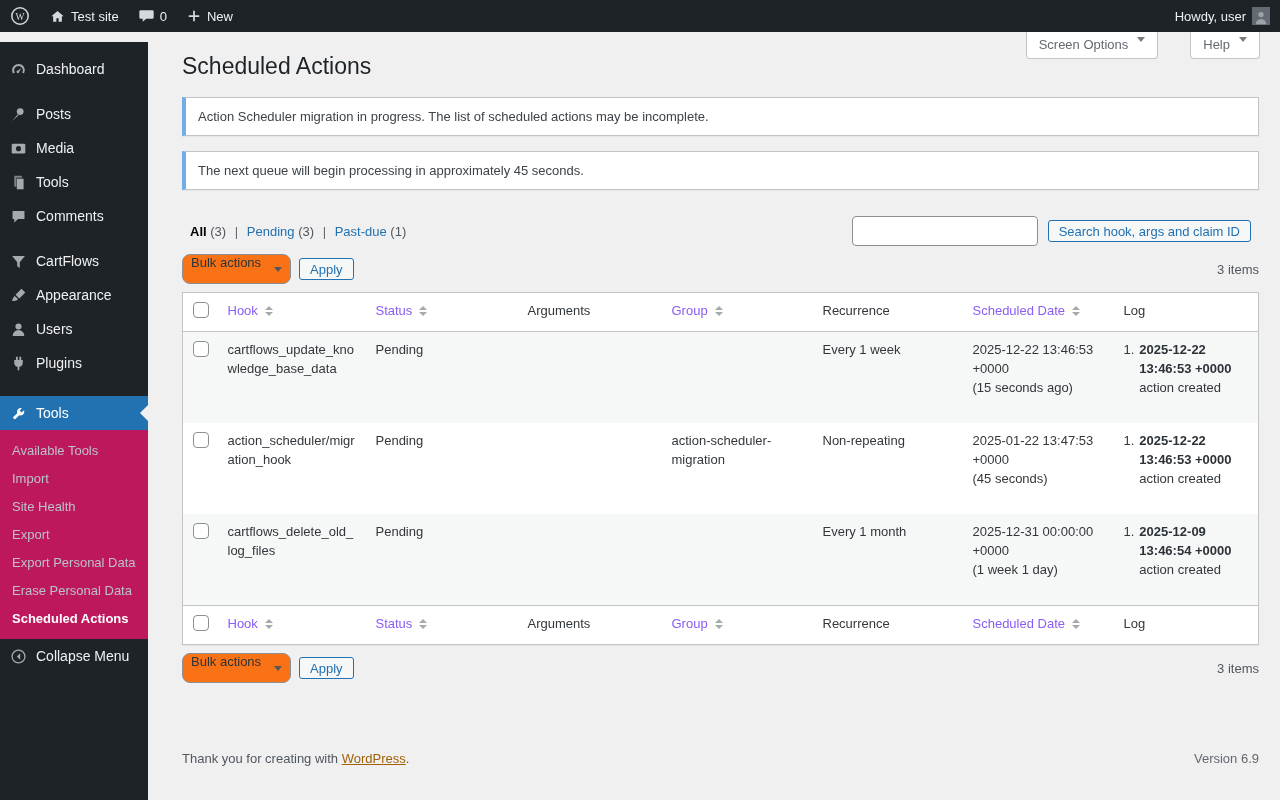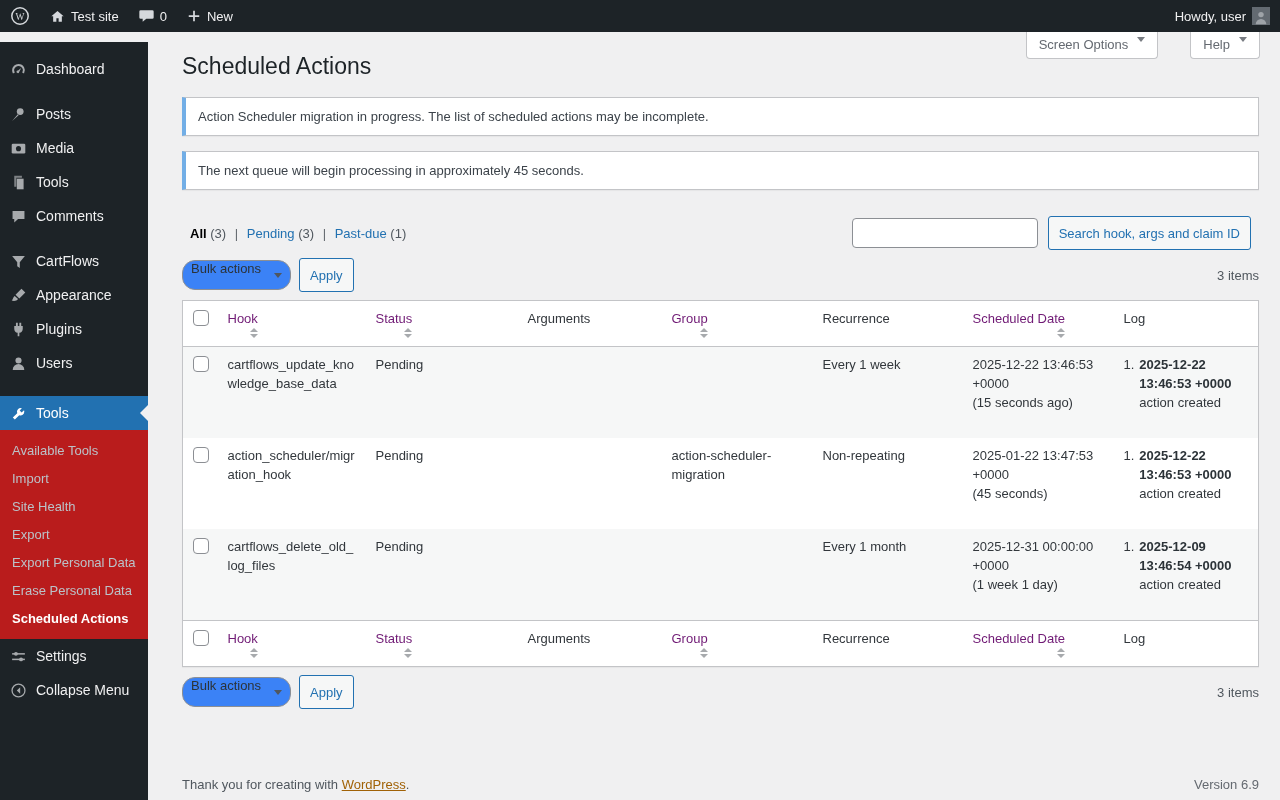--- a/index.html
+++ b/index.html
@@ -20,21 +20,21 @@
   #sidebar { position:fixed; top:42px; left:0; bottom:0; width:148px; background:#1d2327;
     color:#f0f0f1; font-size:14px; padding-top:10px; z-index:40; }
   .menu-item { position:relative; display:flex; align-items:center; gap:8px; padding:7px 8px;
     min-height:34px; cursor:pointer; color:#f0f0f1; }
   .menu-item .micon { width:20px; height:20px; flex:none; display:flex; align-items:center; justify-content:center; color:#a7aaad; }
   .menu-item.active { background:#2271b1; color:#fff;margin-top:16px; }
   .menu-item.active .micon { color:#fff; }
   .menu-item.active::after { content:""; position:absolute; right:0; top:50%; margin-top:-8px;
     border:8px solid transparent; border-right-color:#f0f0f1; }
   .menu-sep { height:11px; }
-  .submenu { background:#b91c1c; padding:7px 0 6px; }
+  .submenu { background:#be185d; padding:7px 0 6px; }
   .submenu-item { padding:6px 12px; line-height:16px; color:#bbc2c8; font-size:13px; cursor:pointer; }
   .submenu-item.current { color:#fff; font-weight:700; }
 
   
   #content { margin-left:160px; padding-top:32px; min-height:800px; position:relative; }
   #screen-meta-links { position:fixed; top:32px; right:20px; display:flex; gap:4px; z-index:45; }
   .screen-meta-toggle { background:#fff; border:1px solid #c3c4c7; border-top:none;
     border-radius:0 0 4px 4px; padding:5px 12px 6px; color:#646970; display:flex; gap:9px; cursor:pointer;margin-left:28px; }
   .caret-down { width:0; height:0; border-left:4px solid transparent; border-right:4px solid transparent; border-top:5px solid #787c82; }
 
@@ -48,46 +48,46 @@
   .subsubsub { color:#646970; }
   .subsubsub .current-filter { color:#000; font-weight:700; }
   .subsubsub a { color:#2271b1; }
   .subsubsub .count { color:#50575e; font-weight:400; }
   .subsubsub .sep { margin:0 5px; color:#646970; }
 
   .search-box { display:flex; align-items:center; gap:10px; }
   .search-input { width:186px; height:30px; border:1px solid #8c8f94; border-radius:4px;
     background:#fff; padding:0 8px; font-size:13px; font-family:inherit; }
 
-  .button { display:inline-flex; align-items:center; height:34px; padding:0 10px;
+  .button { display:inline-flex; align-items:center; height:22px; padding:0 10px;
     background:#f6f7f7; border:1px solid #2271b1; border-radius:3px; color:#2271b1;
     font-size:13px; font-family:inherit; cursor:pointer; white-space:nowrap; }
 
   .tablenav { display:flex; justify-content:space-between; align-items:center; margin:8px 0; }
   .bulkactions { display:flex; align-items:center; gap:8px; }
   .select-wrap { position:relative; display:inline-block; }
   .select-wrap select { appearance:none; -webkit-appearance:none; height:30px; padding:0 28px 16px 8px;
-    border:1px solid #8c8f94; border-radius:13px; background:#3b82f6; font-size:13px; font-family:inherit; color:#2c3338; cursor:pointer; }
+    border:1px solid #8c8f94; border-radius:8px; background:#f97316; font-size:13px; font-family:inherit; color:#2c3338; cursor:pointer; }
   .select-wrap::after { content:""; position:absolute; right:9px; top:13px; width:0; height:0;
     border-left:4px solid transparent; border-right:4px solid transparent; border-top:5px solid #50575e; pointer-events:none; }
   .displaying-num { color:#50575e; }
 
   table.wp-list-table { width:100%; border:1px solid #c3c4c7; background:#fff; border-collapse:collapse;
     box-shadow:0 1px 1px rgba(0,0,0,.04); table-layout:fixed; }
   .wp-list-table th, .wp-list-table td { text-align:left; padding:8px 10px; font-weight:400;
     font-size:13px; line-height:19px; vertical-align:top; color:#32373c; }
   thead th { border-bottom:1px solid #c3c4c7; }
   tfoot th { border-top:1px solid #c3c4c7; }
   thead th, tfoot th { padding-top:9px; padding-bottom:9px; vertical-align:middle; }
   tbody tr:nth-child(odd) { background:#f6f7f7; }
   .col-cb { width:35px; } .col-hook { width:148px; } .col-status { width:152px; }
   .col-args { width:144px; } .col-group { width:151px; } .col-recur { width:150px; }
   .col-sched { width:151px; }
   td.cell-hook { word-break:break-all; }
-  a.sorted-link { color:#701a75; display:inline-flex; align-items:flex-end; cursor:pointer;flex-direction:column; }
+  a.sorted-link { color:#8b5cf6; display:inline-flex; align-items:center; cursor:pointer; }
   .sort-ind { display:inline-flex; flex-direction:column; gap:2px; margin-left:7px; }
   .sort-ind i { display:block; width:0; height:0; border-left:4px solid transparent; border-right:4px solid transparent; }
   .sort-ind .up { border-bottom:4px solid #a7aaad; }
   .sort-ind .dn { border-top:4px solid #a7aaad; }
   input[type="checkbox"] { appearance:none; -webkit-appearance:none; width:16px; height:16px; margin:1px 0 0;
     border:1px solid #8c8f94; border-radius:4px; background:#fff; cursor:pointer; }
   .log-entry { display:flex; gap:5px; margin-bottom:18px; }
   .log-num { flex:none; }
   .log-body strong { font-weight:700; color:#2c3338; }
 
@@ -204,61 +204,50 @@
     <span class="micon">
       <svg width="17" height="17" viewBox="0 0 20 20">
           <path fill="currentColor" d="M13.5 2 18 6.5l-7 7-4.5-4.5zM5.5 10.5c-2 1.2-1.8 4-3.5 5.5 2.8 1 6.2.3 7.5-1.8z"></path>
         </svg>
     </span>
     <span>Appearance</span>
   </div>
   <div class="menu-item">
     <span class="micon">
       <svg width="17" height="17" viewBox="0 0 20 20">
-          <path fill="currentColor" d="M7 2h2.2v4H11V2h2.2v4H15v3a5 5 0 0 1-4 4.9V18H9v-4.1A5 5 0 0 1 5 9V6h2z"></path>
-        </svg>
-    </span>
-    <span>Plugins</span>
-  </div>
-  <div class="menu-item">
-    <span class="micon">
-      <svg width="17" height="17" viewBox="0 0 20 20">
           <circle cx="10" cy="6.5" r="3.6" fill="currentColor"></circle>
           <path fill="currentColor" d="M3.2 17.5a6.8 6.8 0 0 1 13.6 0z"></path>
         </svg>
     </span>
     <span>Users</span>
+  </div>
+  <div class="menu-item">
+    <span class="micon">
+      <svg width="17" height="17" viewBox="0 0 20 20">
+          <path fill="currentColor" d="M7 2h2.2v4H11V2h2.2v4H15v3a5 5 0 0 1-4 4.9V18H9v-4.1A5 5 0 0 1 5 9V6h2z"></path>
+        </svg>
+    </span>
+    <span>Plugins</span>
   </div>
   <div class="menu-item active">
     <span class="micon">
       <svg width="17" height="17" viewBox="0 0 20 20">
           <path fill="currentColor" d="M16.8 7.8a4.4 4.4 0 0 1-5.9 4.2l-5.2 5.2-2.4-2.4 5.2-5.2a4.4 4.4 0 0 1 5.5-5.8L11.4 6.4l2.3 2.3 2.8-2.6c.2.5.3 1.1.3 1.7z"></path>
         </svg>
     </span>
     <span>Tools</span>
   </div>
   <div class="submenu">
     <div class="submenu-item">Available Tools</div>
     <div class="submenu-item">Import</div>
     <div class="submenu-item">Site Health</div>
     <div class="submenu-item">Export</div>
     <div class="submenu-item">Export Personal Data</div>
     <div class="submenu-item">Erase Personal Data</div>
     <div class="submenu-item current">Scheduled Actions</div>
-  </div>
-  <div class="menu-item">
-    <span class="micon">
-      <svg width="17" height="17" viewBox="0 0 20 20">
-          <path fill="currentColor" d="M2.5 6h15v1.8h-15z"></path>
-          <circle cx="7" cy="6.9" r="2.3" fill="currentColor"></circle>
-          <path fill="currentColor" d="M2.5 12.5h15v1.8h-15z"></path>
-          <circle cx="13" cy="13.4" r="2.3" fill="currentColor"></circle>
-        </svg>
-    </span>
-    <span>Settings</span>
   </div>
   <div class="menu-item">
     <span class="micon">
       <svg width="17" height="17" viewBox="0 0 20 20">
           <circle cx="10" cy="10" r="7.6" fill="none" stroke="currentColor" stroke-width="1.5"></circle>
           <path fill="currentColor" d="M12 6.2 8 10l4 3.8z"></path>
         </svg>
     </span>
     <span>Collapse Menu</span>
   </div>

